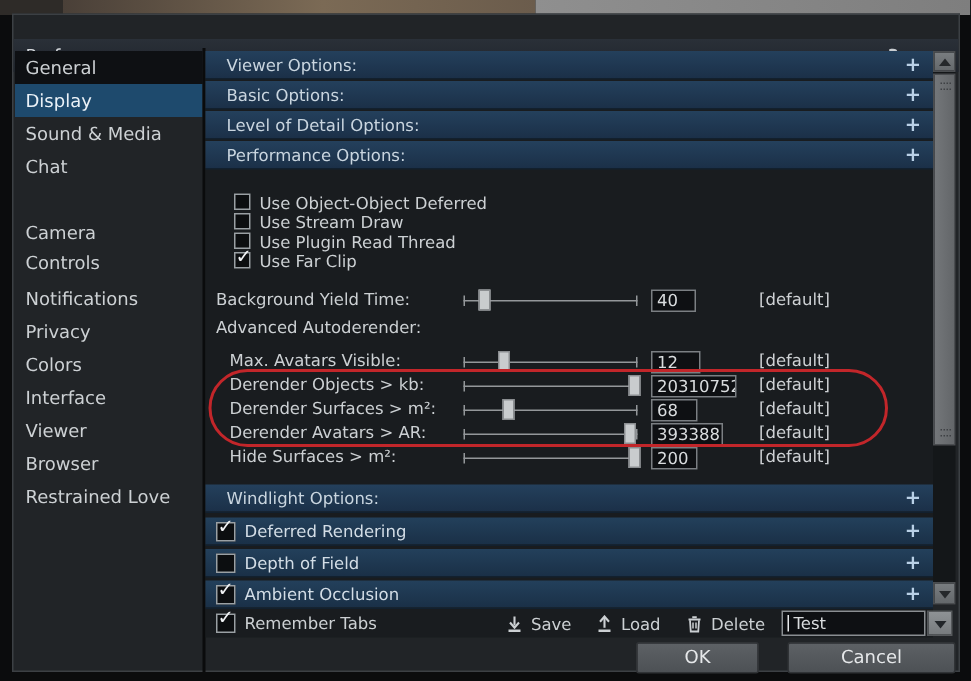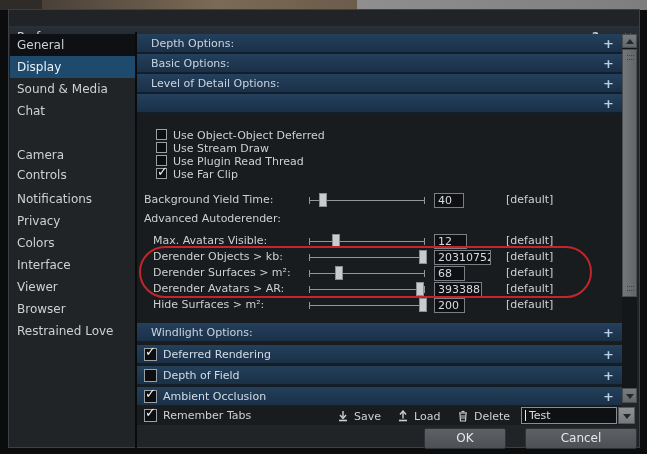--- a/index.html
+++ b/index.html
@@ -116,32 +116,33 @@
     <div class="side-item" style="top:222px">Colors</div>
     <div class="side-item" style="top:266px">Viewer</div>
     <div class="side-item" style="top:244px">Interface</div>
     <div class="side-item" style="top:288px">Browser</div>
     <div class="side-item" style="top:310px">Restrained Love</div>
 
     <div class="divider"></div>
     <div class="main-bg"></div>
 
     <div class="hdr" style="top:24px">
-      <span>Depth Options:</span>
+      <span>Viewer Options:</span>
       <span class="plus">+</span>
     </div>
     <div class="hdr" style="top:44px">
       <span>Basic Options:</span>
       <span class="plus">+</span>
     </div>
     <div class="hdr" style="top:64px">
       <span>Level of Detail Options:</span>
       <span class="plus">+</span>
     </div>
     <div class="hdr" style="top:84px">
+      <span>Performance Options:</span>
       <span class="plus">+</span>
     </div>
 
     <div class="cbrow" style="left:147px;top:119px">
       <span class="cb"></span>
       <span class="lbl">Use Object-Object Deferred</span>
     </div>
     <div class="cbrow" style="left:147px;top:132px">
       <span class="cb"></span>
       <span class="lbl">Use Stream Draw</span>

